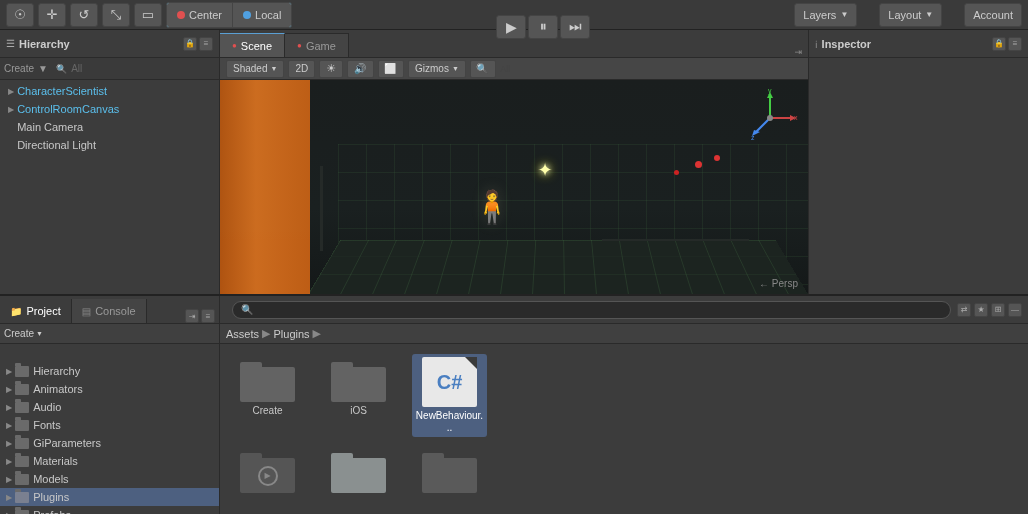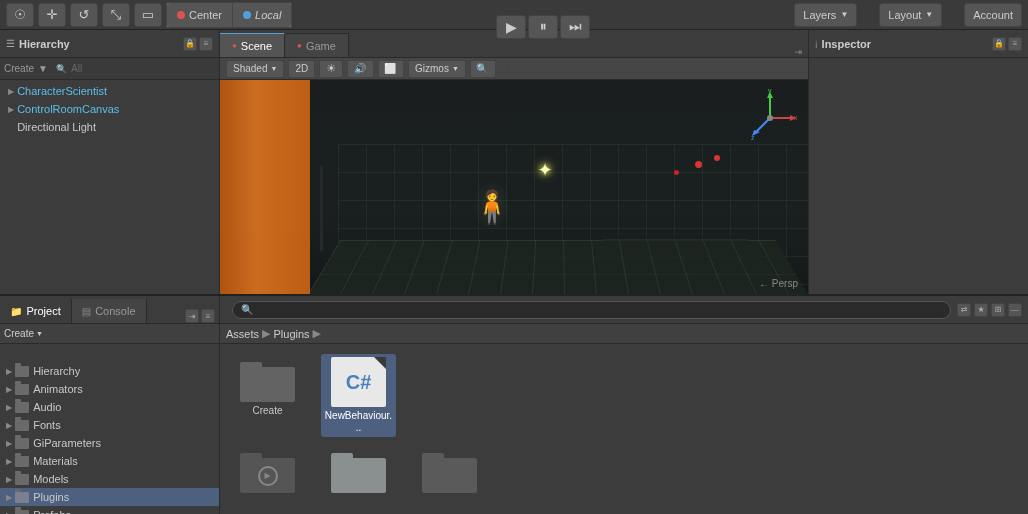--- a/index.html
+++ b/index.html
@@ -48,21 +48,21 @@
       padding: 2px 10px;
       height: 24px;
       display: flex;
       align-items: center;
       cursor: pointer;
       font-size: 11px;
       color: #ccc;
       border-right: 1px solid #444;
       background: #555;
     }
-    .toolbar-group-btn:last-child { border-right: none; font-style: italic; }
+    .toolbar-group-btn:last-child { border-right: none; }
     .toolbar-group-btn .dot {
       width: 8px; height: 8px;
       border-radius: 50%;
       background: #e05050;
       margin-right: 4px;
       display: inline-block;
     }
     .spacer { flex: 1; }
     .play-controls {
       display: flex;
@@ -644,20 +644,24 @@
         <div class="hierarchy-item blue-text">
           <span class="arrow">▶</span>
           <span>CharacterScientist</span>
         </div>
         <div class="hierarchy-item blue-text">
           <span class="arrow">▶</span>
           <span>ControlRoomCanvas</span>
         </div>
         <div class="hierarchy-item">
           <span class="arrow" style="visibility:hidden;">▶</span>
+          <span>Main Camera</span>
+        </div>
+        <div class="hierarchy-item">
+          <span class="arrow" style="visibility:hidden;">▶</span>
           <span>Directional Light</span>
         </div>
       </div>
     </div>
 
     <div class="center-panel">
       <div class="scene-tabs">
         <div class="scene-tab active">
           <span class="tab-dot">●</span>
           <span>Scene</span>
@@ -856,20 +860,27 @@
         <div class="files-row">
 
           <div class="file-item">
             <div class="folder-thumb">
               <div class="folder-tab" style="background:#636363;"></div>
               <div class="folder-body" style="background:#636363;"></div>
             </div>
             <span class="file-label">Create</span>
           </div>
 
+          <div class="file-item">
+            <div class="folder-thumb">
+              <div class="folder-tab" style="background:#636363;"></div>
+              <div class="folder-body" style="background:#636363;"></div>
+            </div>
+            <span class="file-label">iOS</span>
+          </div>
 
 
           <div class="file-item selected">
             <div class="cs-icon">C#</div>
             <span class="file-label">NewBehaviour...</span>
           </div>
 
         </div>
 
         <div class="files-row">

